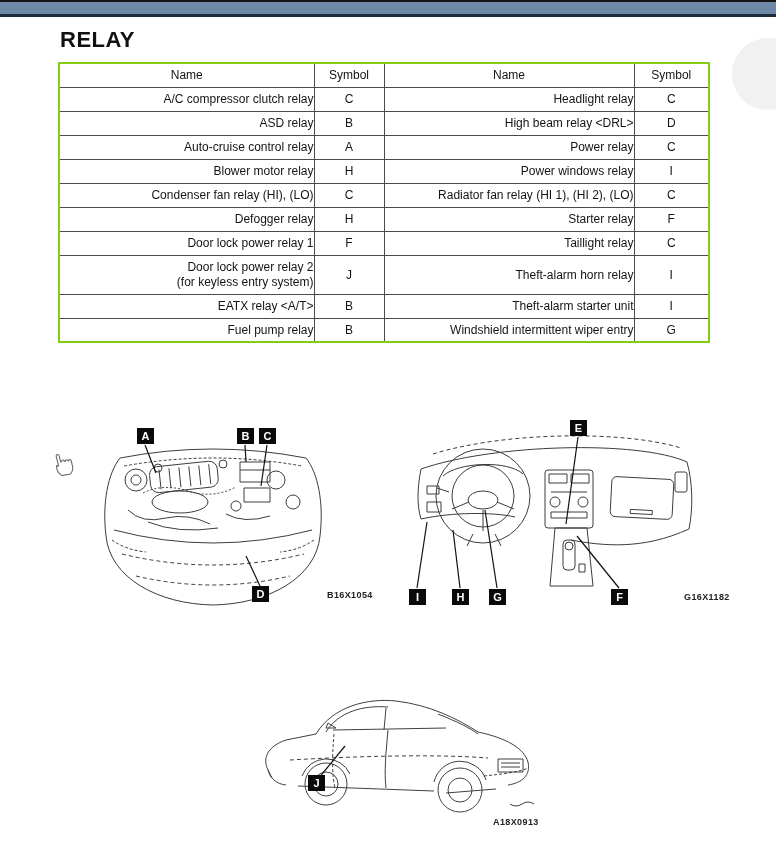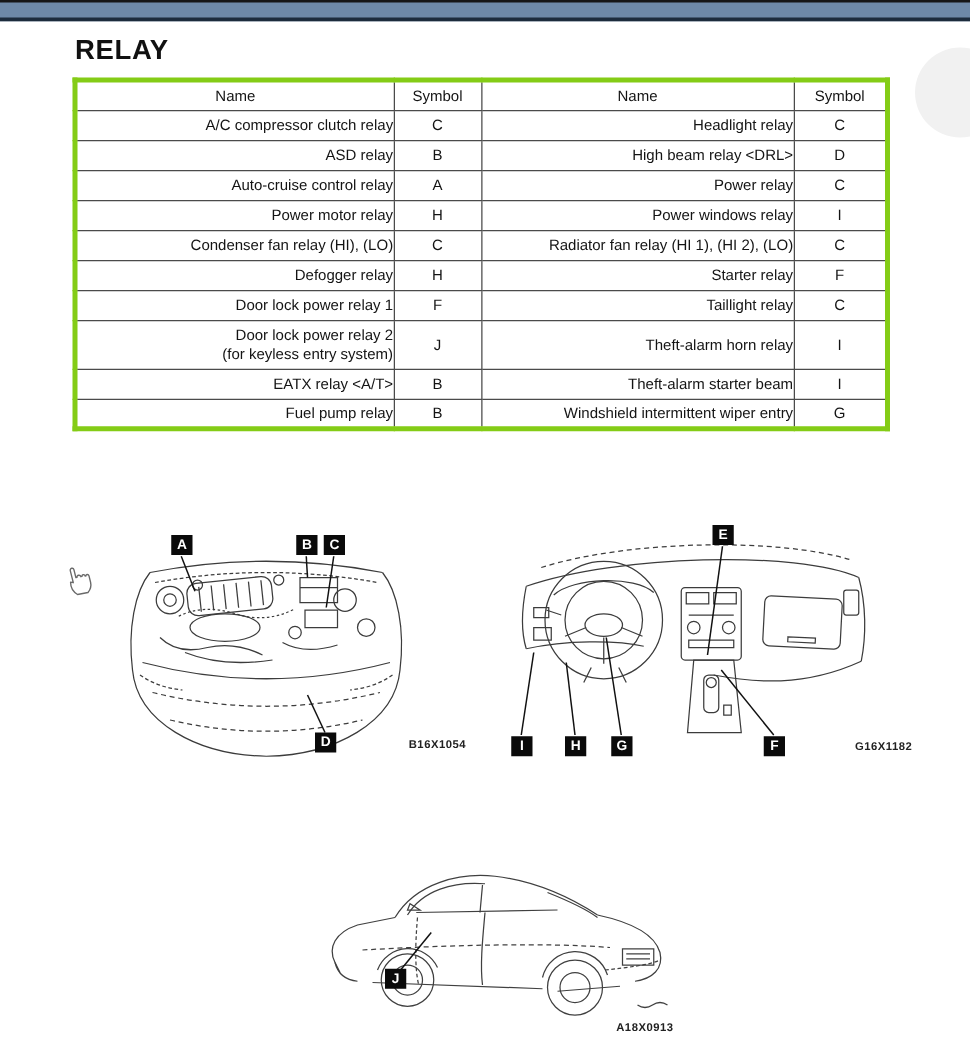--- a/index.html
+++ b/index.html
@@ -13,21 +13,21 @@
 
   
   .corner-circle { position:absolute; right:-28px; top:38px; width:72px; height:72px;
                    border-radius:50%; background:#f1f1f1; }
 
   .page-title { position:absolute; left:60px; top:27px; font-size:22px; font-weight:700;
                 letter-spacing:.5px; color:#111; }
 
   
   table.relay { position:absolute; left:58px; top:62px; width:650px;
-                border-collapse:collapse; border:4px solid #84cc16; table-layout:fixed; }
+                border-collapse:collapse; border:2px solid #84cc16; table-layout:fixed; }
   table.relay th, table.relay td { border:1px solid #4a4a4a; font-size:12px; color:#141414; }
   table.relay th { font-weight:400; text-align:center; height:24px; }
   table.relay td { height:24px; }
   td.name { text-align:right; padding-left:10px; }
   td.sym  { text-align:center; }
   tr.tall td { height:39px; }
   td.multiline { white-space:pre-line; line-height:1.25; }
 
   
   .fig { position:absolute; }
@@ -82,21 +82,21 @@
         <td class="name">High beam relay &lt;DRL&gt;</td>
         <td class="sym">D</td>
       </tr>
       <tr>
         <td class="name">Auto-cruise control relay</td>
         <td class="sym">A</td>
         <td class="name">Power relay</td>
         <td class="sym">C</td>
       </tr>
       <tr>
-        <td class="name">Power motor relay</td>
+        <td class="name">Blower motor relay</td>
         <td class="sym">H</td>
         <td class="name">Power windows relay</td>
         <td class="sym">I</td>
       </tr>
       <tr>
         <td class="name">Condenser fan relay (HI), (LO)</td>
         <td class="sym">C</td>
         <td class="name">Radiator fan relay (HI 1), (HI 2), (LO)</td>
         <td class="sym">C</td>
       </tr>
@@ -115,21 +115,21 @@
       <tr class="tall">
         <td class="name multiline">Door lock power relay 2
 (for keyless entry system)</td>
         <td class="sym">J</td>
         <td class="name">Theft-alarm horn relay</td>
         <td class="sym">I</td>
       </tr>
       <tr>
         <td class="name">EATX relay &lt;A/T&gt;</td>
         <td class="sym">B</td>
-        <td class="name">Theft-alarm starter beam</td>
+        <td class="name">Theft-alarm starter unit</td>
         <td class="sym">I</td>
       </tr>
       <tr>
         <td class="name">Fuel pump relay</td>
         <td class="sym">B</td>
         <td class="name">Windshield intermittent wiper entry</td>
         <td class="sym">G</td>
       </tr>
     </tbody>
   </table>

